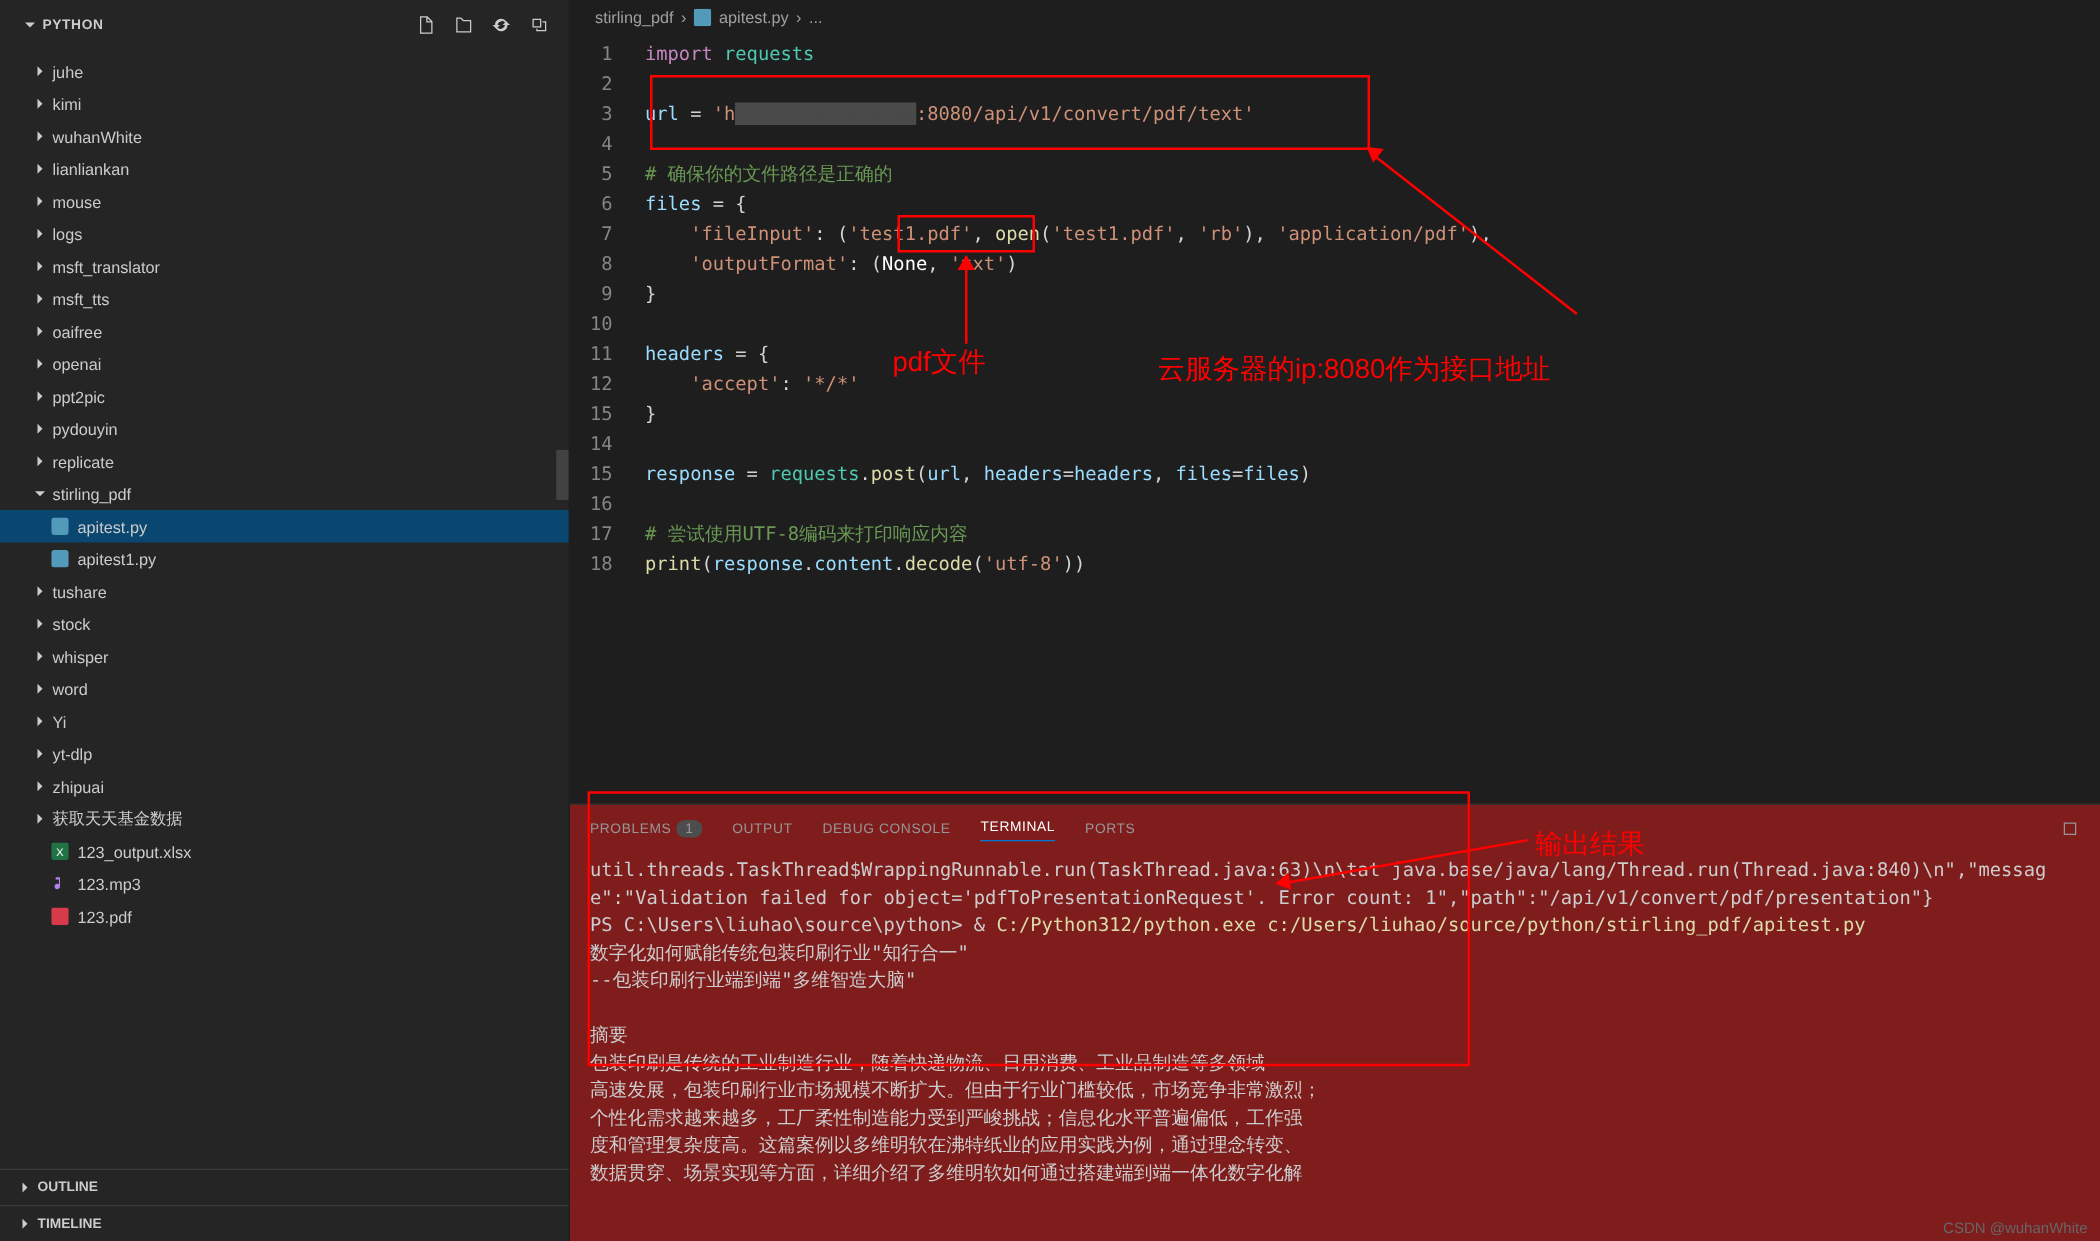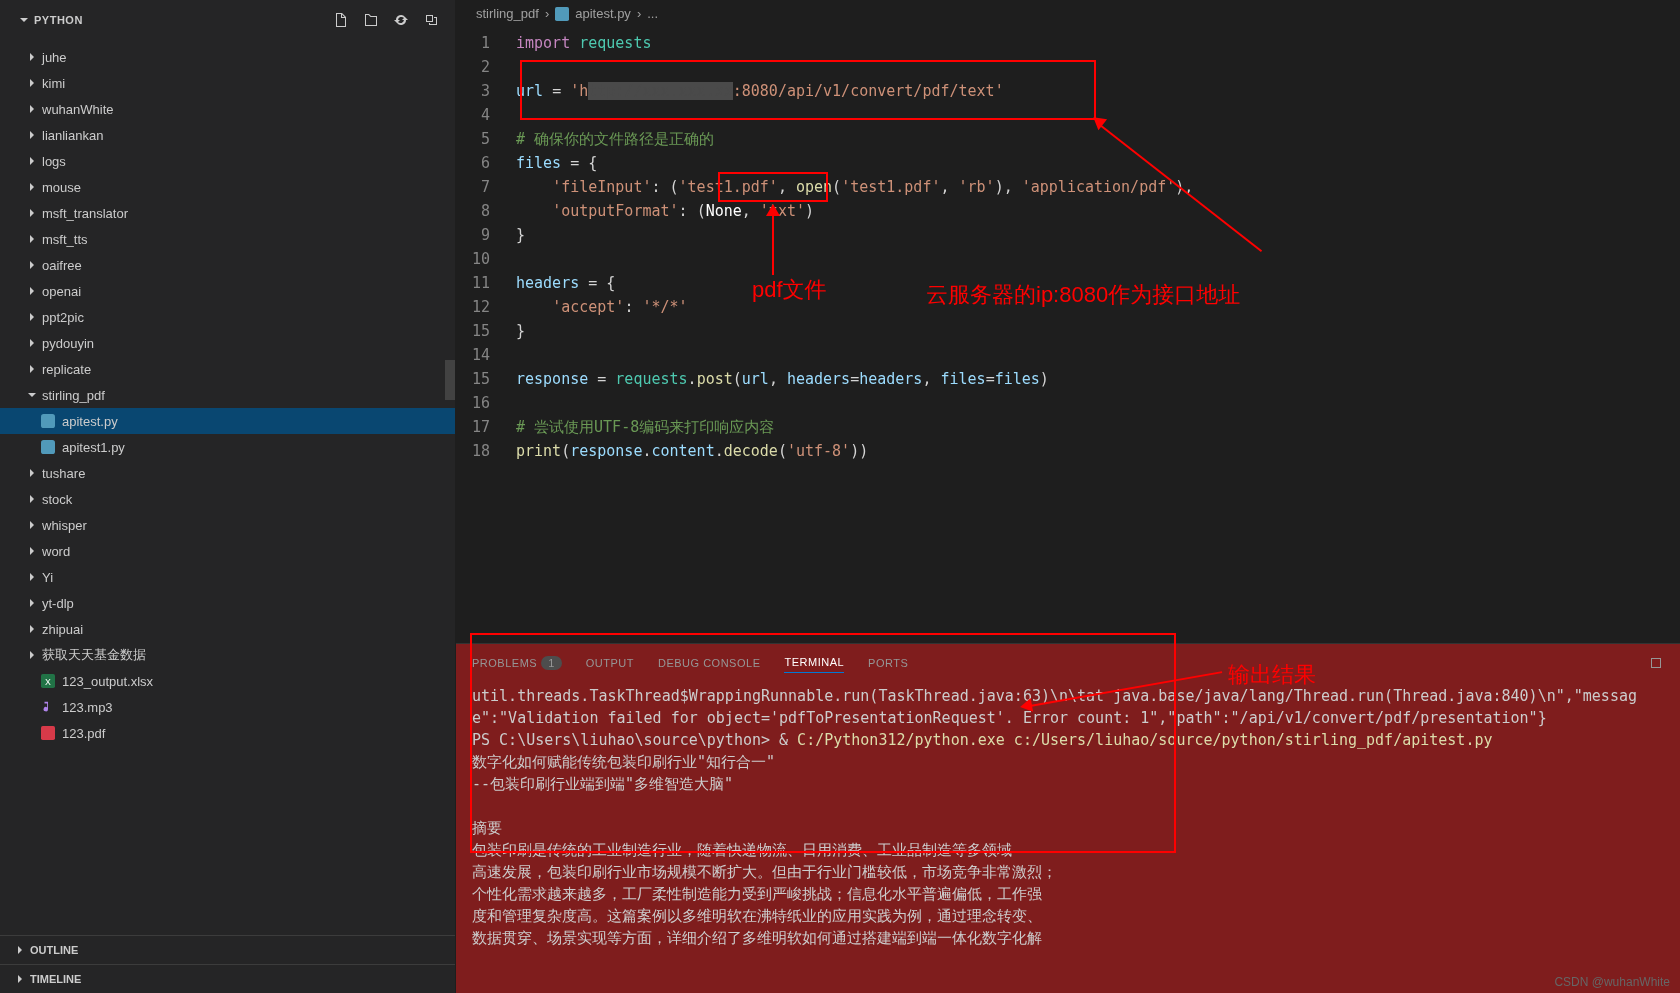--- a/index.html
+++ b/index.html
@@ -101,27 +101,27 @@
         <div class="tree-item">
           <svg class="chevron" viewBox="0 0 16 16">
             <path fill="currentColor" d="M6 4l4 4-4 4V4z"></path>
           </svg>
           <span class="tree-label">lianliankan</span>
         </div>
         <div class="tree-item">
           <svg class="chevron" viewBox="0 0 16 16">
             <path fill="currentColor" d="M6 4l4 4-4 4V4z"></path>
           </svg>
+          <span class="tree-label">mouse</span>
+        </div>
+        <div class="tree-item">
+          <svg class="chevron" viewBox="0 0 16 16">
+            <path fill="currentColor" d="M6 4l4 4-4 4V4z"></path>
+          </svg>
           <span class="tree-label">logs</span>
-        </div>
-        <div class="tree-item">
-          <svg class="chevron" viewBox="0 0 16 16">
-            <path fill="currentColor" d="M6 4l4 4-4 4V4z"></path>
-          </svg>
-          <span class="tree-label">mouse</span>
         </div>
         <div class="tree-item">
           <svg class="chevron" viewBox="0 0 16 16">
             <path fill="currentColor" d="M6 4l4 4-4 4V4z"></path>
           </svg>
           <span class="tree-label">msft_translator</span>
         </div>
         <div class="tree-item">
           <svg class="chevron" viewBox="0 0 16 16">
             <path fill="currentColor" d="M6 4l4 4-4 4V4z"></path>
@@ -331,21 +331,21 @@
 数据贯穿、场景实现等方面，详细介绍了多维明软如何通过搭建端到端一体化数字化解
 </div>
     </div>
   </div>
 </div>
 
 <div class="red-box" style="left:520px; top:60px; width:576px; height:60px;"></div>
 <div class="red-box" style="left:718px; top:172px; width:110px; height:30px;"></div>
 <div class="red-box" style="left:470px; top:633px; width:706px; height:220px;"></div>
 
-<div class="annotation" style="left:752px; top:275px;">pdf文件</div>
+<div class="annotation" style="left:714px; top:275px;">pdf文件</div>
 <div class="annotation" style="left:926px; top:280px;">云服务器的ip:8080作为接口地址</div>
 <div class="annotation" style="left:1228px; top:660px;">输出结果</div>
 
 <div class="arrow-line" style="left:773px; top:274px; width:70px; transform:rotate(-90deg);"></div>
 <div class="arrow-head" style="left:766px; top:204px; border-width:0 7px 12px 7px; border-color:transparent transparent #ff0000 transparent;"></div>
 
 <div class="arrow-line" style="left:1100px; top:124px; width:205px; transform:rotate(38deg);"></div>
 <div class="arrow-head" style="left:1092px; top:114px; border-width:7px 12px 7px 0; border-color:transparent #ff0000 transparent transparent; transform:rotate(38deg);"></div>
 
 <div class="arrow-line" style="left:1030px; top:705px; width:195px; transform:rotate(-10deg);"></div>

